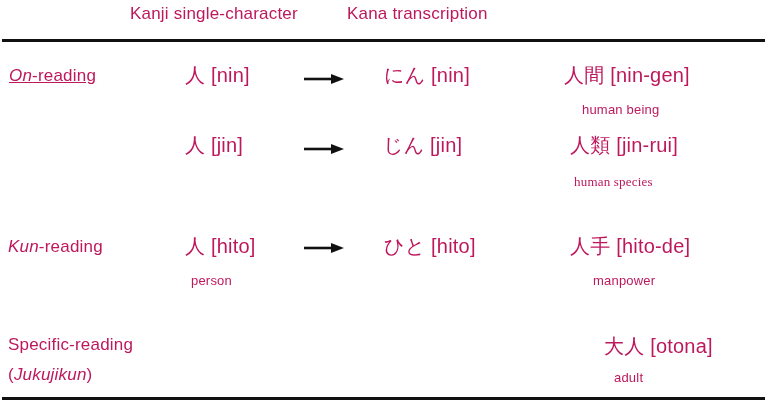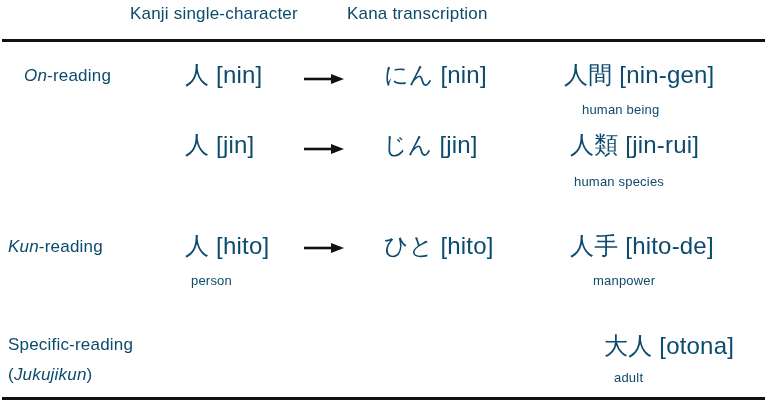--- a/index.html
+++ b/index.html
@@ -6,32 +6,32 @@
     margin: 0;
     padding: 0;
     background: #ffffff;
   }
   .canvas {
     position: relative;
     width: 767px;
     height: 406px;
     background: #ffffff;
     font-family: "Liberation Sans", "DejaVu Sans", sans-serif;
-    color: #0c4a6e;
+    color: #be185d;
     overflow: hidden;
   }
   .txt {
     position: absolute;
     white-space: nowrap;
     font-size: 17px;
     line-height: 22px;
     letter-spacing: 0.2px;
   }
   .hdr { font-size: 17px; }
-  .entry { font-size: 24px; }
+  .entry { font-size: 20px; }
   .gloss { font-size: 13px; }
   .it { font-style: italic; }
   .rule {
     position: absolute;
     left: 2px;
     width: 763px;
     height: 3px;
     background: #111111;
   }
   .arrow {
@@ -43,21 +43,21 @@
 </head>
 <body>
 
 <div class="canvas">
 
   <span class="txt hdr" style="left:130px; top:3px;">Kanji single-character</span>
   <span class="txt hdr" style="left:347px; top:3px;">Kana transcription</span>
 
   <div class="rule" style="top:39px;"></div>
 
-  <span class="txt" style="left:24px; top:65px;"><span class="it">On</span><span>-reading</span></span>
+  <span class="txt" style="left:9px; top:65px;text-decoration:underline;"><span class="it">On</span><span>-reading</span></span>
 
   <span class="txt entry" style="left:185px; top:64px;">人 [nin]</span>
 
   <svg class="arrow" style="left:303px; top:73px;" viewBox="0 0 42 12">
     <line x1="1" y1="6" x2="30" y2="6" stroke="#111111" stroke-width="2.6"></line>
     <path d="M28 1 L41 6 L28 11 Z" fill="#111111"></path>
   </svg>
 
   <span class="txt entry" style="left:384px; top:64px;">にん [nin]</span>
 
@@ -69,21 +69,21 @@
 
   <svg class="arrow" style="left:303px; top:143px;" viewBox="0 0 42 12">
     <line x1="1" y1="6" x2="30" y2="6" stroke="#111111" stroke-width="2.6"></line>
     <path d="M28 1 L41 6 L28 11 Z" fill="#111111"></path>
   </svg>
 
   <span class="txt entry" style="left:383px; top:134px;">じん [jin]</span>
 
   <span class="txt entry" style="left:570px; top:134px;">人類 [jin-rui]</span>
 
-  <span class="txt gloss" style="left:574px; top:171px;">human species</span>
+  <span class="txt gloss" style="left:574px; top:171px;font-family:Liberation Serif, serif;">human species</span>
 
   <span class="txt" style="left:8px; top:236px;"><span class="it">Kun</span><span>-reading</span></span>
 
   <span class="txt entry" style="left:185px; top:235px;">人 [hito]</span>
 
   <span class="txt gloss" style="left:191px; top:270px;">person</span>
 
   <svg class="arrow" style="left:303px; top:242px;" viewBox="0 0 42 12">
     <line x1="1" y1="6" x2="30" y2="6" stroke="#111111" stroke-width="2.6"></line>
     <path d="M28 1 L41 6 L28 11 Z" fill="#111111"></path>

